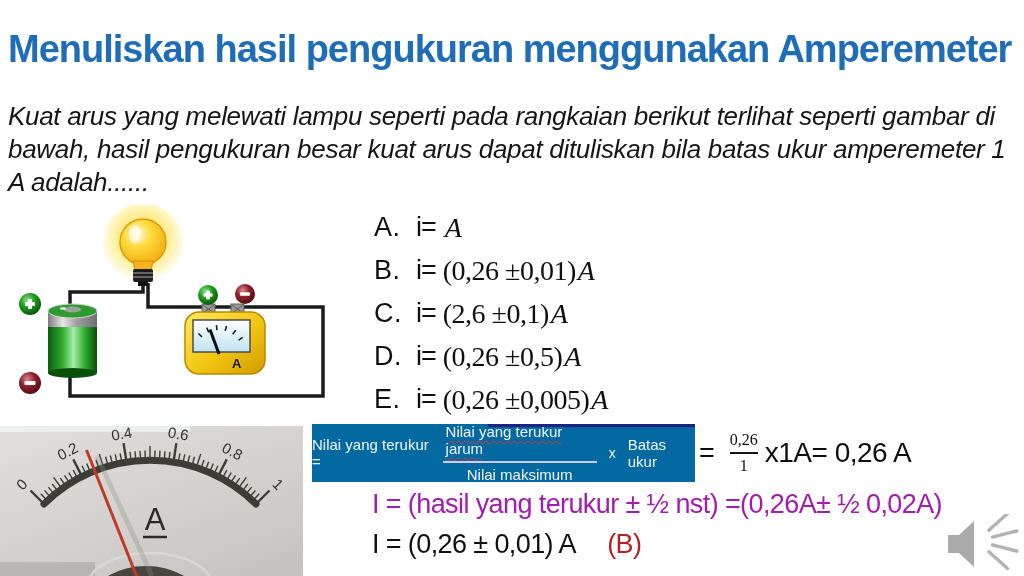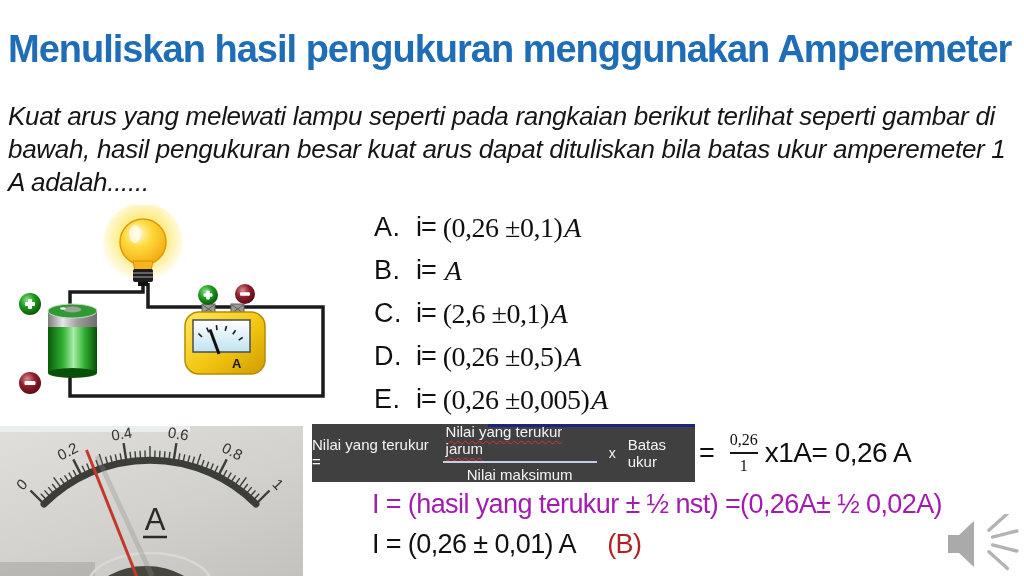--- a/index.html
+++ b/index.html
@@ -21,21 +21,21 @@
   .option .letter{width:42px;letter-spacing:0.5px;}
   .option .prefix{margin-right:7px;letter-spacing:-1px;}
   .option .obody{font-family:"Liberation Serif",serif;font-size:28px;letter-spacing:-0.5px;}
   .option .ounit{font-family:"Liberation Serif",serif;font-style:italic;font-size:28px;margin-left:2px;}
   .figure-circuit{position:absolute;left:5px;top:205px;width:330px;height:222px;}
   .figure-meter{
     position:absolute;left:0;top:426px;width:303px;height:150px;
     background:linear-gradient(160deg,#e0dfdb 0%,#d2d1cd 55%,#c3c2be 100%);
   }
   .formula-box{
-    position:absolute;left:312px;top:424px;width:383px;height:58px;background:#404040;
+    position:absolute;left:312px;top:424px;width:383px;height:58px;background:#0369a1;
     display:flex;align-items:center;justify-content:center;gap:9px;color:#f4f4f4;
   }
   .fb-topline{position:absolute;top:0;right:0;width:54%;height:3px;background:#1e2280;}
   .fb-lhs,.fb-rhs,.fb-den{font-size:15px;}
   .fb-x{font-size:14px;margin:0 3px;}
   .fb-frac{display:flex;flex-direction:column;align-items:center;}
   .fb-num{
     font-size:15px;padding:0 3px 4px;
     text-decoration:underline;text-decoration-style:wavy;text-decoration-color:#e03131;
     text-decoration-thickness:1px;text-underline-offset:3px;
@@ -173,26 +173,26 @@
       <line x1="214" y1="149" x2="205" y2="124.5" stroke="#111" stroke-width="3"></line>
       <text class="amp-label" x="227" y="163">A</text>
     </g>
   </svg>
 </div>
 
 <div class="options">
   <div class="option">
     <span class="letter">A.</span>
     <span class="prefix">i=</span>
-    <span class="obody">(0,26 ±0,1)</span>
     <span class="ounit">A</span>
   </div>
   <div class="option">
     <span class="letter">B.</span>
     <span class="prefix">i=</span>
+    <span class="obody">(0,26 ±0,01)</span>
     <span class="ounit">A</span>
   </div>
   <div class="option">
     <span class="letter">C.</span>
     <span class="prefix">i=</span>
     <span class="obody">(2,6 ±0,1)</span>
     <span class="ounit">A</span>
   </div>
   <div class="option">
     <span class="letter">D.</span>

